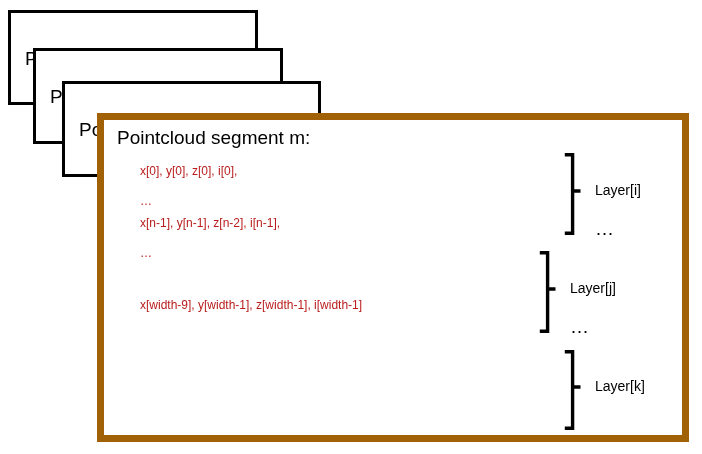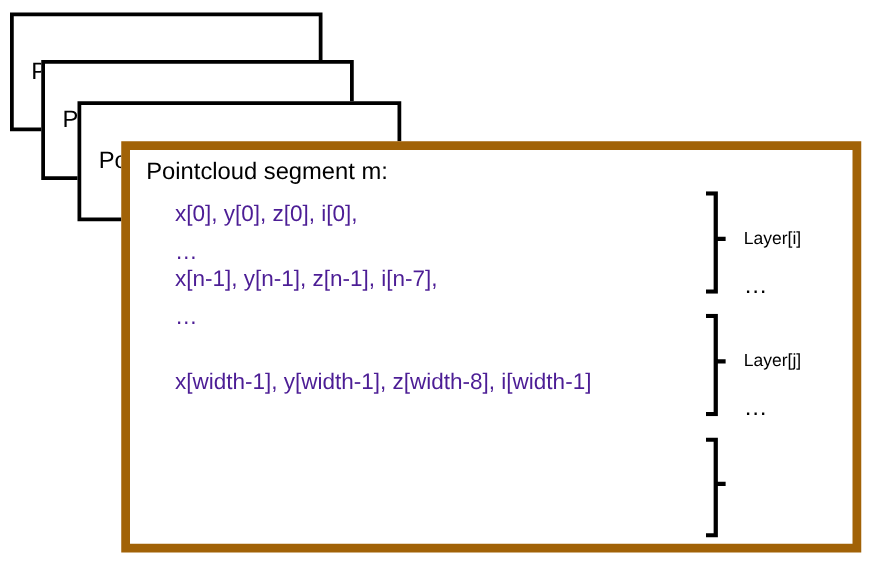--- a/index.html
+++ b/index.html
@@ -67,25 +67,25 @@
     white-space: nowrap;
   }
 
   #data-lines {
     position: absolute;
     left: 36px;
     top: 40px;
     width: 470px;
   }
   .data-line {
-    font-size: 18px;
+    font-size: 12px;
     line-height: 22.6px;
     height: 22.6px;
     white-space: nowrap;
-    color: #4c1d95;
+    color: #b91c1c;
   }
   .data-line.gap-before { margin-top: 7px; }
   .data-line.blank { visibility: hidden; }
 
   
   .brace-group {
     position: absolute;
     z-index: 5;
   }
   .brace {
@@ -106,21 +106,21 @@
   .brace-ellipsis {
     position: absolute;
     left: 32px;
     font-size: 19px;
     line-height: 1;
     white-space: nowrap;
     color: #000000;
   }
 
   #brace-group-i { left: 563px; top: 153px; width: 120px; height: 82px; }
-  #brace-group-j { left: 563px; top: 251px; width: 120px; height: 82px; }
+  #brace-group-j { left: 538px; top: 251px; width: 120px; height: 82px; }
   #brace-group-k { left: 563px; top: 350px; width: 120px; height: 80px; }
 </style>
 </head>
 <body>
 
 <div id="diagram">
 
   <div class="seg-card" id="seg-card-0">
     <span class="seg-card-label">Pointcloud segment 0</span>
   </div>
@@ -131,24 +131,24 @@
 
   <div class="seg-card" id="seg-card-2">
     <span class="seg-card-label">Pointcloud segments …</span>
   </div>
 
   <div id="seg-card-main">
     <div id="main-title">Pointcloud segment m:</div>
     <div id="data-lines">
         <div class="data-line">x[0], y[0], z[0], i[0],</div>
         <div class="data-line gap-before">…</div>
-        <div class="data-line">x[n-1], y[n-1], z[n-1], i[n-7],</div>
+        <div class="data-line">x[n-1], y[n-1], z[n-2], i[n-1],</div>
         <div class="data-line gap-before">…</div>
         <div class="data-line blank">&nbsp;</div>
-        <div class="data-line gap-before">x[width-1], y[width-1], z[width-8], i[width-1]</div>
+        <div class="data-line gap-before">x[width-9], y[width-1], z[width-1], i[width-1]</div>
       </div>
   </div>
 
   <div class="brace-group" id="brace-group-i">
     <div class="brace">
       <svg width="22" height="82" viewBox="0 0 22 82" fill="none" stroke="#000000" stroke-width="3.4" stroke-linecap="butt" stroke-linejoin="miter">
         <path d="M1.8 1.7 H9.6 V38 H17.5 M9.6 38 V80.3 H1.8"></path>
       </svg>
     </div>
     <span class="brace-label" style="top: 30px;">Layer[i]</span>
@@ -164,15 +164,16 @@
     <span class="brace-label" style="top: 30px;">Layer[j]</span>
     <span class="brace-ellipsis" style="top: 66px;">…</span>
   </div>
 
   <div class="brace-group" id="brace-group-k">
     <div class="brace">
       <svg width="22" height="80" viewBox="0 0 22 80" fill="none" stroke="#000000" stroke-width="3.4" stroke-linecap="butt" stroke-linejoin="miter">
         <path d="M1.8 1.7 H9.6 V37 H17.5 M9.6 37 V78.3 H1.8"></path>
       </svg>
     </div>
+    <span class="brace-label" style="top: 29px;">Layer[k]</span>
   </div>
 
 </div>
 
 </body></html>

